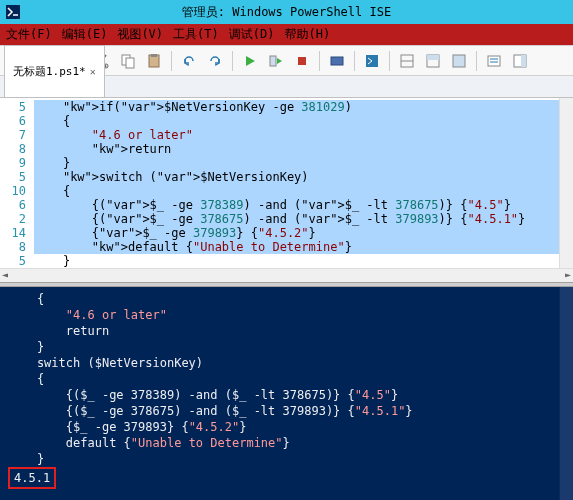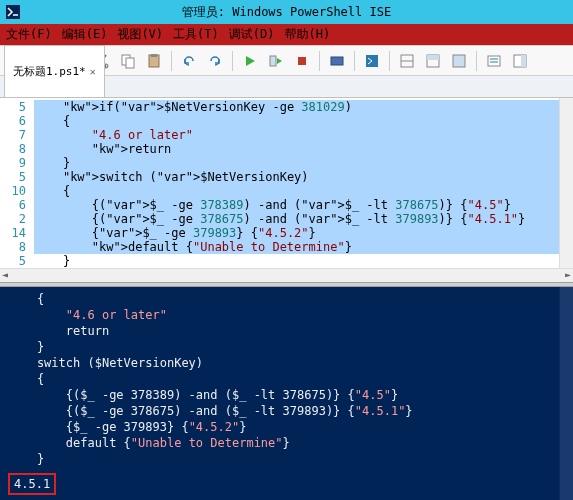--- a/index.html
+++ b/index.html
@@ -19,21 +19,21 @@
 .gutter div { height:14px; }
 .code { flex:1; padding:2px 0 0 4px; line-height:14px; white-space:pre; position:relative; }
 .code .ln { height:14px; }
 .hl { background:#add6ff; }
 .str { color:#8b0000; }
 .num { color:#0f766e; }
 .hsplit { height:5px; background:#d0d0d0; border-top:1px solid #a0a0a0; border-bottom:1px solid #a0a0a0; cursor:row-resize; }
 .hscroll { height:14px; background:#f0f0f0; border-top:1px solid #ddd; display:flex; justify-content:space-between; font-size:10px; color:#666; padding:0 2px; }
 .console { flex:1; background:#012456; color:#eeedf0; font-family:Consolas,monospace; font-size:12px; padding:4px 8px; line-height:16px; white-space:pre; position:relative; overflow:hidden; }
 .console .out-str { color:#ff9999; }
-.result { border:2px solid #e02020; padding:1px 4px; display:inline-block; margin-top:6px; }
+.result { border:2px solid #e02020; padding:1px 4px; display:inline-block; }
 .vscroll { position:absolute; right:0; top:0; bottom:0; width:14px; background:#f0f0f0; border-left:1px solid #ddd; }
 svg { display:block; }
 </style>
 </head>
 <body>
 
 <div class="titlebar">
   <span class="sys">
     <svg viewBox="0 0 14 14">
         <rect width="14" height="14" fill="#012456"></rect>

